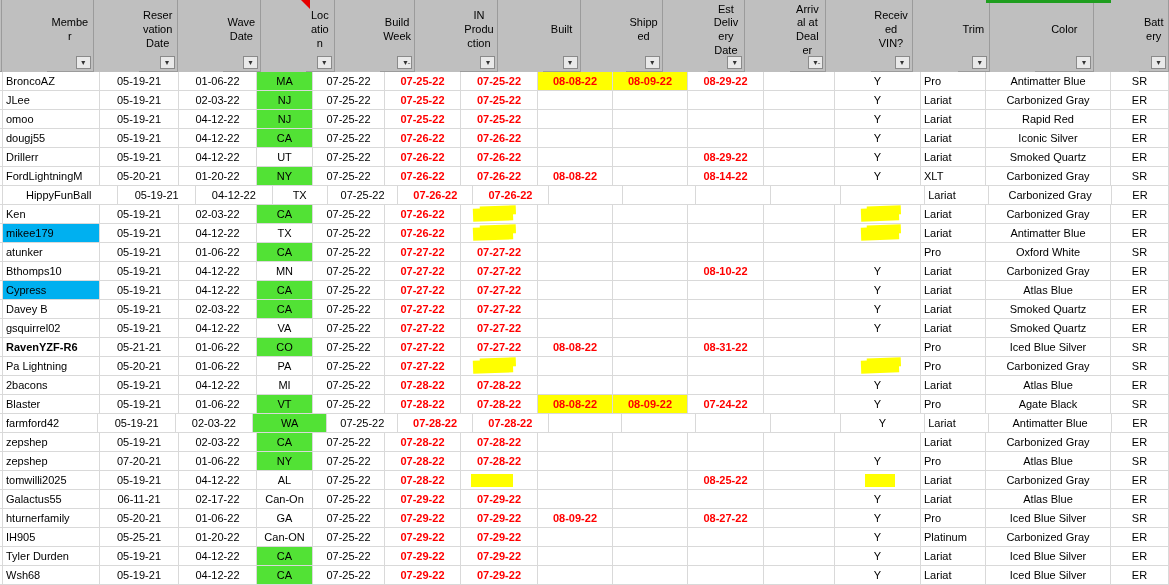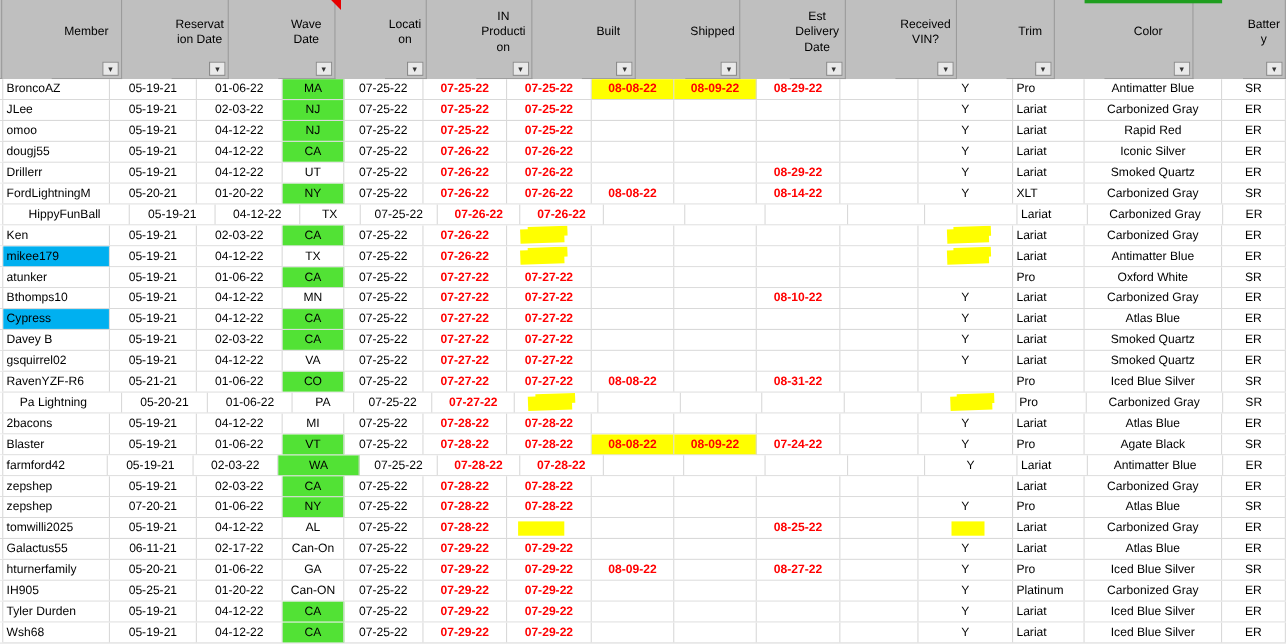--- a/index.html
+++ b/index.html
@@ -56,35 +56,43 @@
         <button class="fbtn">▾</button>
       </div>
       <div class="hcell" style="width: 78px;">
         <div class="lbl">Wave Date</div>
         <button class="fbtn">▾</button>
       </div>
       <div class="hcell" style="width: 56px;">
         <div class="lbl">Location</div>
         <button class="fbtn">▾</button>
       </div>
+      <div class="hcell" style="width: 72px;">
+        <div class="lbl">Build Week</div>
+        <button class="fbtn funnel">▼̴</button>
+      </div>
       <div class="hcell" style="width: 77px;">
         <div class="lbl">IN Production</div>
         <button class="fbtn">▾</button>
       </div>
       <div class="hcell" style="width: 75px;">
         <div class="lbl">Built</div>
         <button class="fbtn">▾</button>
       </div>
       <div class="hcell" style="width: 75px;">
         <div class="lbl">Shipped</div>
         <button class="fbtn">▾</button>
       </div>
       <div class="hcell" style="width: 76px;">
         <div class="lbl">Est Delivery Date</div>
         <button class="fbtn">▾</button>
+      </div>
+      <div class="hcell" style="width: 71px;">
+        <div class="lbl">Arrival at Dealer</div>
+        <button class="fbtn funnel">▼̴</button>
       </div>
       <div class="hcell" style="width: 86px;">
         <div class="lbl">Received VIN?</div>
         <button class="fbtn">▾</button>
       </div>
       <div class="hcell" style="width: 65px;">
         <div class="lbl">Trim</div>
         <button class="fbtn">▾</button>
       </div>
       <div class="hcell" style="width: 125px;">
@@ -344,39 +352,39 @@
         <div class="cell red" style="width: 75px;"></div>
         <div class="cell red" style="width: 76px;"></div>
         <div class="cell red" style="width: 71px;"></div>
         <div class="cell" style="width: 86px;">Y</div>
         <div class="cell al" style="width: 65px;">Lariat</div>
         <div class="cell" style="width: 125px;">Smoked Quartz</div>
         <div class="cell" style="width: 58px;">ER</div>
       </div>
       <div class="row">
         <div class="sliver-b" style="width: 3px;"></div>
-        <div class="cell al" style="width: 97px;">RavenYZF-R6</div>
+        <div class="cell al" style="width: 97px; font-weight: bold;">RavenYZF-R6</div>
         <div class="cell" style="width: 79px;">05-21-21</div>
         <div class="cell" style="width: 78px;">01-06-22</div>
         <div class="cell greenbg" style="width: 56px;">CO</div>
         <div class="cell" style="width: 72px;">07-25-22</div>
         <div class="cell red" style="width: 76px;">07-27-22</div>
         <div class="cell red" style="width: 77px;">07-27-22</div>
         <div class="cell red" style="width: 75px;">08-08-22</div>
         <div class="cell red" style="width: 75px;"></div>
         <div class="cell red" style="width: 76px;">08-31-22</div>
         <div class="cell red" style="width: 71px;"></div>
         <div class="cell" style="width: 86px;"></div>
         <div class="cell al" style="width: 65px;">Pro</div>
         <div class="cell" style="width: 125px;">Iced Blue Silver</div>
         <div class="cell" style="width: 58px;">SR</div>
       </div>
       <div class="row">
         <div class="sliver-b" style="width: 3px;"></div>
-        <div class="cell al" style="width: 97px; margin-left: 12px;">Pa Lightning</div>
+        <div class="cell al" style="width: 97px;">Pa Lightning</div>
         <div class="cell" style="width: 79px;">05-20-21</div>
         <div class="cell" style="width: 78px;">01-06-22</div>
         <div class="cell" style="width: 56px;">PA</div>
         <div class="cell" style="width: 72px;">07-25-22</div>
         <div class="cell red" style="width: 76px;">07-27-22</div>
         <div class="cell red mark-in-blob" style="width: 77px;"></div>
         <div class="cell red" style="width: 75px;"></div>
         <div class="cell red" style="width: 75px;"></div>
         <div class="cell red" style="width: 76px;"></div>
         <div class="cell red" style="width: 71px;"></div>

